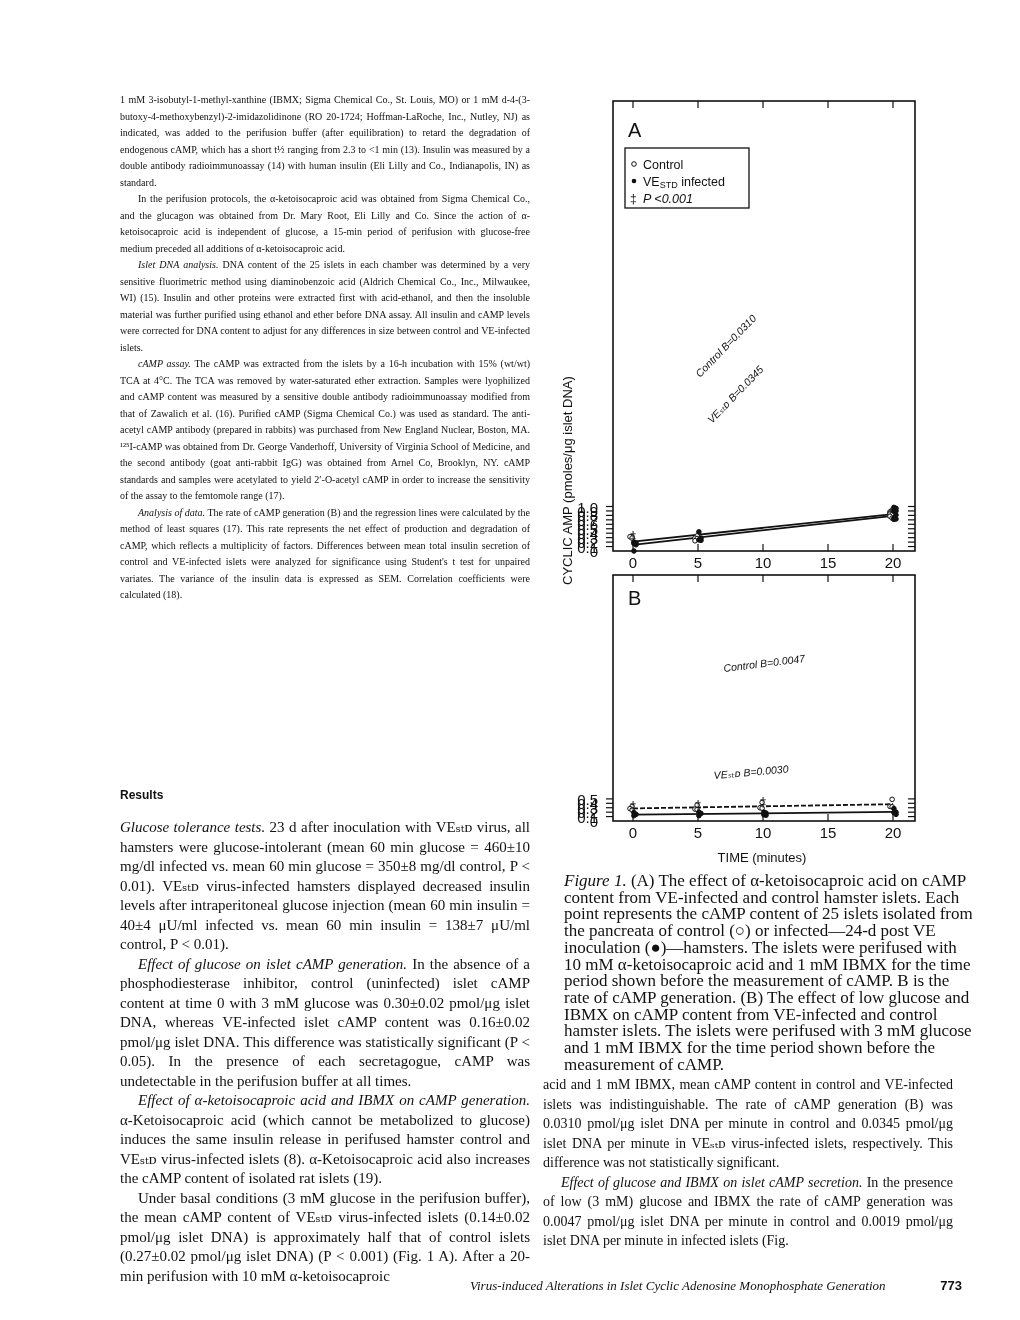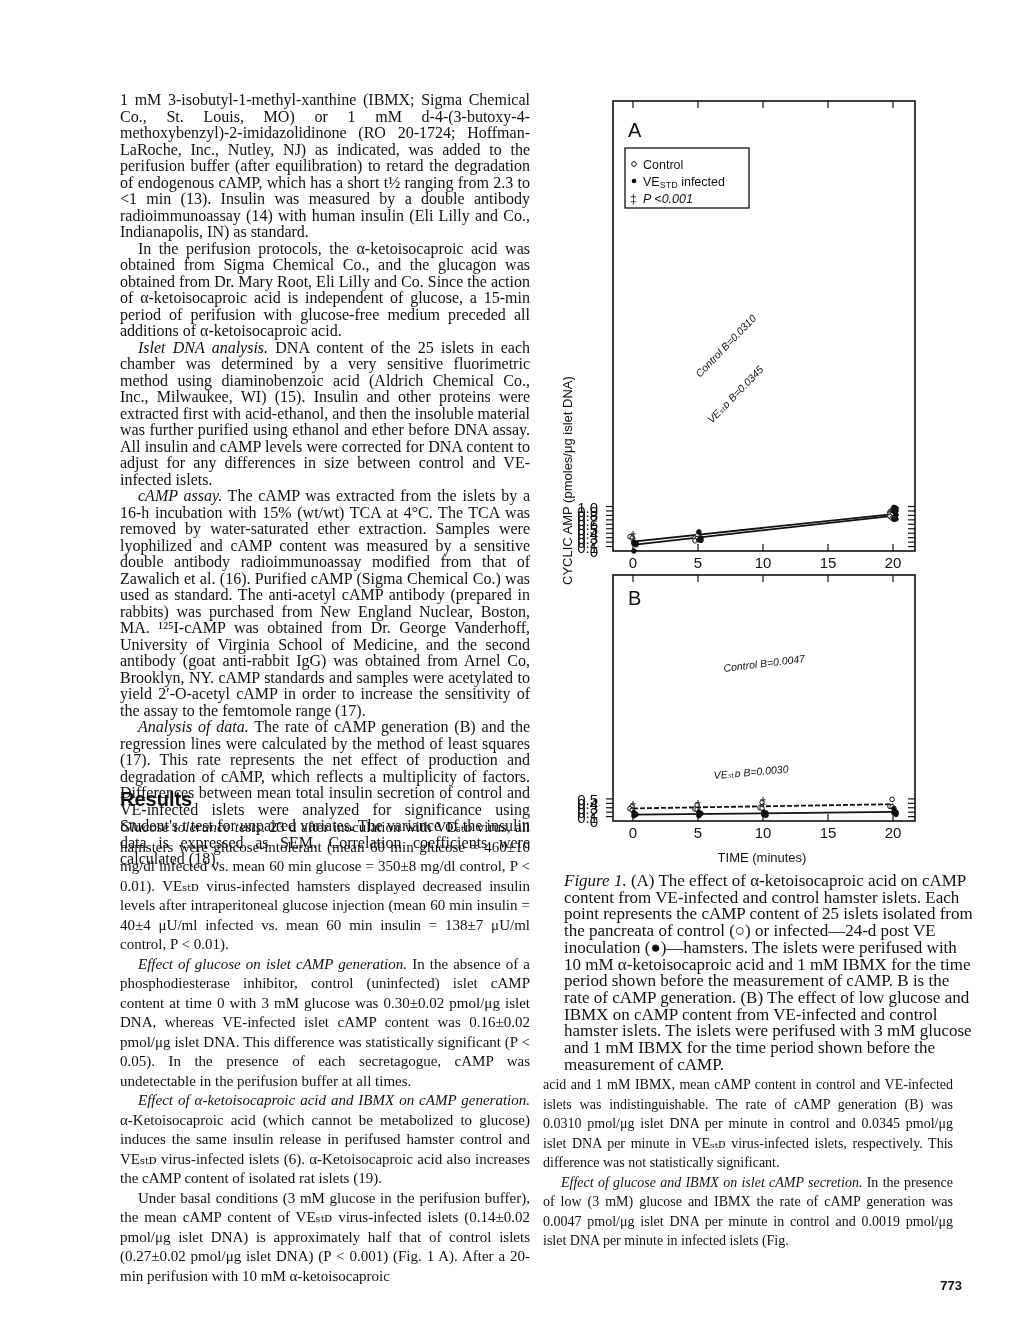--- a/index.html
+++ b/index.html
@@ -1,25 +1,25 @@
 <!DOCTYPE html>
 <html><head>
 <meta charset="utf-8">
 <style>
   html,body{margin:0;padding:0;background:#fff;}
   body{width:1020px;height:1320px;position:relative;overflow:hidden;color:#111;
        font-family:"Liberation Serif","DejaVu Serif",serif;}
-  .col{position:absolute;font-size:16px;line-height:16.5px;text-align:justify;}
+  .col{position:absolute;font-size:10px;line-height:16.5px;text-align:justify;}
   .col p{margin:0;text-indent:0;}
   .col p.ind{text-indent:18px;}
   #leftTop{left:120px;top:92px;width:410px;}
   #leftBottom{left:120px;top:818px;width:410px;font-size:15px;line-height:19.5px;}
   #rightBottom{left:543px;top:1075px;width:410px;font-size:14px;line-height:19.5px;}
   .results{position:absolute;left:120px;top:788px;font-family:"Liberation Sans","DejaVu Sans",sans-serif;
-           font-weight:bold;font-size:20px;}
+           font-weight:bold;font-size:12px;}
   .caption{position:absolute;left:564px;top:873px;width:410px;font-size:17px;line-height:16.7px;}
   .footer{position:absolute;left:470px;top:1278px;width:500px;font-size:13px;}
   .footer .title{font-style:italic;}
   .footer .pg{position:absolute;right:8px;top:0;font-family:"Liberation Sans","DejaVu Sans",sans-serif;font-weight:bold;}
   em{font-style:italic;}
   #fig{position:absolute;left:550px;top:80px;}
   svg text{font-family:"Liberation Sans","DejaVu Sans",sans-serif;fill:#111;}
 </style>
 </head>
 <body>
@@ -30,21 +30,21 @@
   <p class="ind"><em>Islet DNA analysis.</em><span> DNA content of the 25 islets in each chamber was determined by a very sensitive fluorimetric method using diaminobenzoic acid (Aldrich Chemical Co., Inc., Milwaukee, WI) (15). Insulin and other proteins were extracted first with acid-ethanol, and then the insoluble material was further purified using ethanol and ether before DNA assay. All insulin and cAMP levels were corrected for DNA content to adjust for any differences in size between control and VE-infected islets.</span></p>
   <p class="ind"><em>cAMP assay.</em><span> The cAMP was extracted from the islets by a 16-h incubation with 15% (wt/wt) TCA at 4°C. The TCA was removed by water-saturated ether extraction. Samples were lyophilized and cAMP content was measured by a sensitive double antibody radioimmunoassay modified from that of Zawalich et al. (16). Purified cAMP (Sigma Chemical Co.) was used as standard. The anti-acetyl cAMP antibody (prepared in rabbits) was purchased from New England Nuclear, Boston, MA. ¹²⁵I-cAMP was obtained from Dr. George Vanderhoff, University of Virginia School of Medicine, and the second antibody (goat anti-rabbit IgG) was obtained from Arnel Co, Brooklyn, NY. cAMP standards and samples were acetylated to yield 2′-O-acetyl cAMP in order to increase the sensitivity of the assay to the femtomole range (17).</span></p>
   <p class="ind"><em>Analysis of data.</em><span> The rate of cAMP generation (B) and the regression lines were calculated by the method of least squares (17). This rate represents the net effect of production and degradation of cAMP, which reflects a multiplicity of factors. Differences between mean total insulin secretion of control and VE-infected islets were analyzed for significance using Student's t test for unpaired variates. The variance of the insulin data is expressed as SEM. Correlation coefficients were calculated (18).</span></p>
 </div>
 
 <div class="results">Results</div>
 
 <div class="col" id="leftBottom">
   <p><em>Glucose tolerance tests.</em><span> 23 d after inoculation with VEₛₜᴅ virus, all hamsters were glucose-intolerant (mean 60 min glucose = 460±10 mg/dl infected vs. mean 60 min glucose = 350±8 mg/dl control, P &lt; 0.01). VEₛₜᴅ virus-infected hamsters displayed decreased insulin levels after intraperitoneal glucose injection (mean 60 min insulin = 40±4 μU/ml infected vs. mean 60 min insulin = 138±7 μU/ml control, P &lt; 0.01).</span></p>
   <p class="ind"><em>Effect of glucose on islet cAMP generation.</em><span> In the absence of a phosphodiesterase inhibitor, control (uninfected) islet cAMP content at time 0 with 3 mM glucose was 0.30±0.02 pmol/μg islet DNA, whereas VE-infected islet cAMP content was 0.16±0.02 pmol/μg islet DNA. This difference was statistically significant (P &lt; 0.05). In the presence of each secretagogue, cAMP was undetectable in the perifusion buffer at all times.</span></p>
-  <p class="ind"><em>Effect of α-ketoisocaproic acid and IBMX on cAMP generation.</em><span> α-Ketoisocaproic acid (which cannot be metabolized to glucose) induces the same insulin release in perifused hamster control and VEₛₜᴅ virus-infected islets (6). α-Ketoisocaproic acid also increases the cAMP content of isolated rat islets (19).</span></p>
+  <p class="ind"><em>Effect of α-ketoisocaproic acid and IBMX on cAMP generation.</em><span> α-Ketoisocaproic acid (which cannot be metabolized to glucose) induces the same insulin release in perifused hamster control and VEₛₜᴅ virus-infected islets (8). α-Ketoisocaproic acid also increases the cAMP content of isolated rat islets (19).</span></p>
   <p class="ind">Under basal conditions (3 mM glucose in the perifusion buffer), the mean cAMP content of VEₛₜᴅ virus-infected islets (0.14±0.02 pmol/μg islet DNA) is approximately half that of control islets (0.27±0.02 pmol/μg islet DNA) (P &lt; 0.001) (Fig. 1 A). After a 20-min perifusion with 10 mM α-ketoisocaproic</p>
 </div>
 
 <div id="fig">
 <svg width="380" height="795" viewBox="550 80 380 795" xmlns="http://www.w3.org/2000/svg">
 
   <text x="572" y="585" font-size="13" transform="rotate(-90 572 585)">CYCLIC AMP (pmoles/μg islet DNA)</text>
 
   <g>
     <rect x="613" y="101" width="302" height="450" fill="none" stroke="#111" stroke-width="1.6"></rect>
@@ -237,14 +237,15 @@
 <div class="caption">
   <em>Figure 1.</em><span> (A) The effect of α-ketoisocaproic acid on cAMP content from VE-infected and control hamster islets. Each point represents the cAMP content of 25 islets isolated from the pancreata of control (○) or infected—24-d post VE inoculation (●)—hamsters. The islets were perifused with 10 mM α-ketoisocaproic acid and 1 mM IBMX for the time period shown before the measurement of cAMP. B is the rate of cAMP generation. (B) The effect of low glucose and IBMX on cAMP content from VE-infected and control hamster islets. The islets were perifused with 3 mM glucose and 1 mM IBMX for the time period shown before the measurement of cAMP.</span>
 </div>
 
 <div class="col" id="rightBottom">
   <p>acid and 1 mM IBMX, mean cAMP content in control and VE-infected islets was indistinguishable. The rate of cAMP generation (B) was 0.0310 pmol/μg islet DNA per minute in control and 0.0345 pmol/μg islet DNA per minute in VEₛₜᴅ virus-infected islets, respectively. This difference was not statistically significant.</p>
   <p class="ind"><em>Effect of glucose and IBMX on islet cAMP secretion.</em><span> In the presence of low (3 mM) glucose and IBMX the rate of cAMP generation was 0.0047 pmol/μg islet DNA per minute in control and 0.0019 pmol/μg islet DNA per minute in infected islets (Fig.</span></p>
 </div>
 
 <div class="footer">
+  <span class="title">Virus-induced Alterations in Islet Cyclic Adenosine Monophosphate Generation</span>
   <span class="pg">773</span>
 </div>
 
 </body></html>

